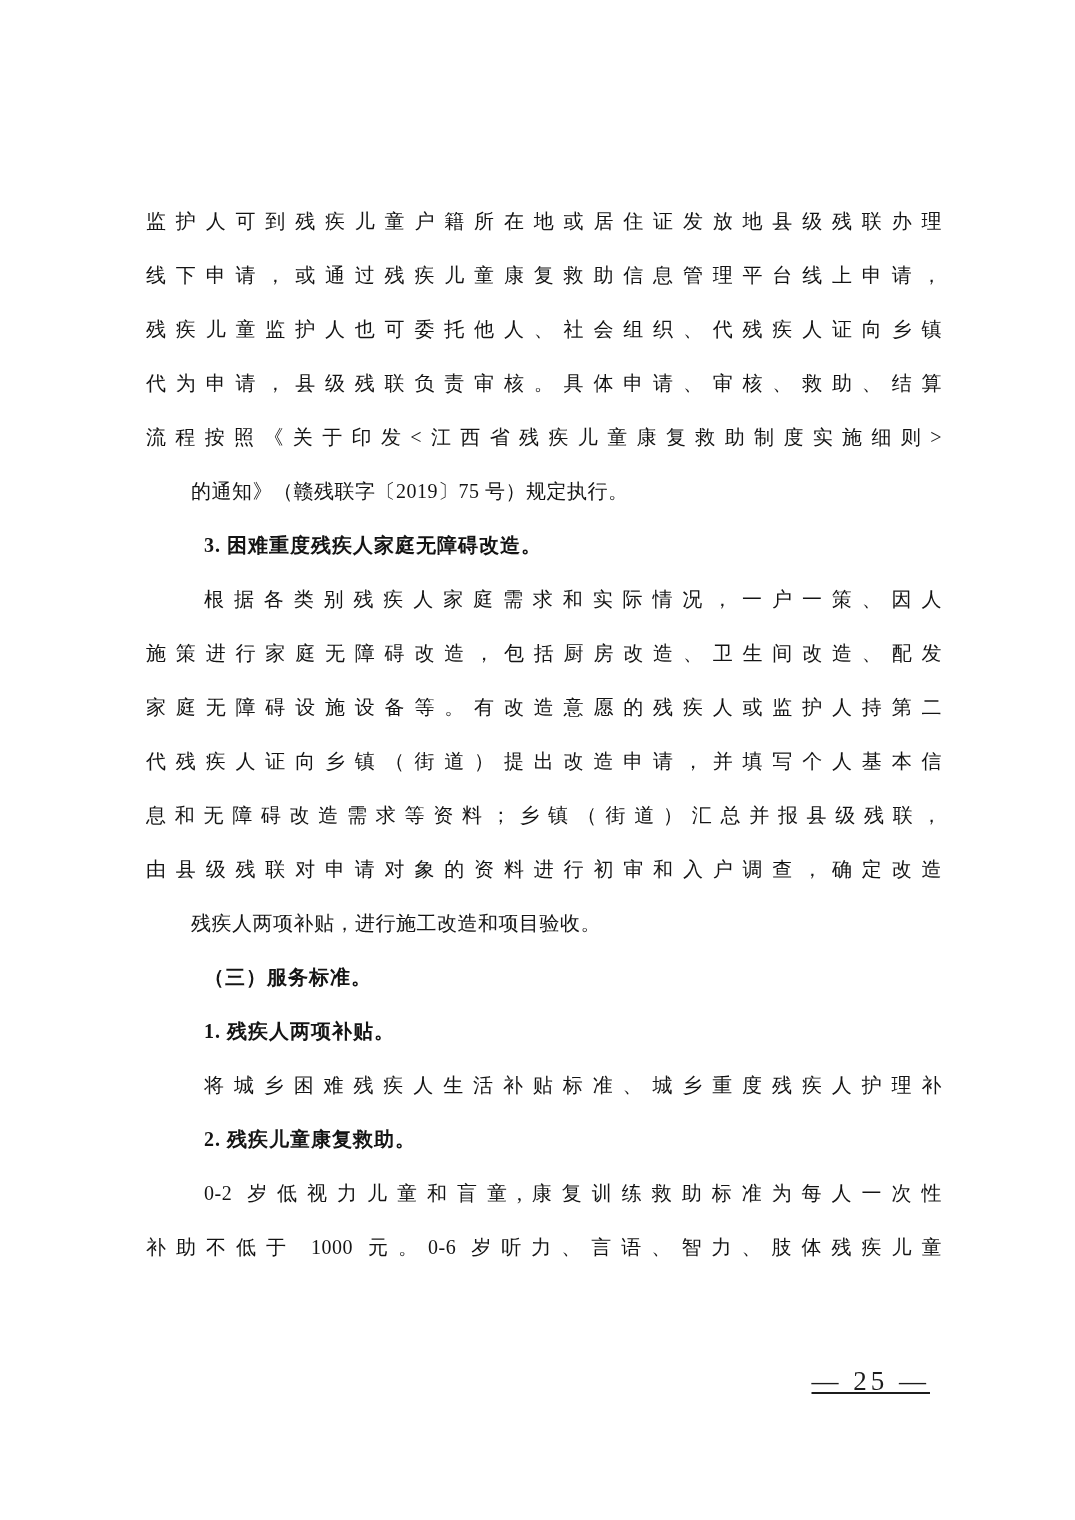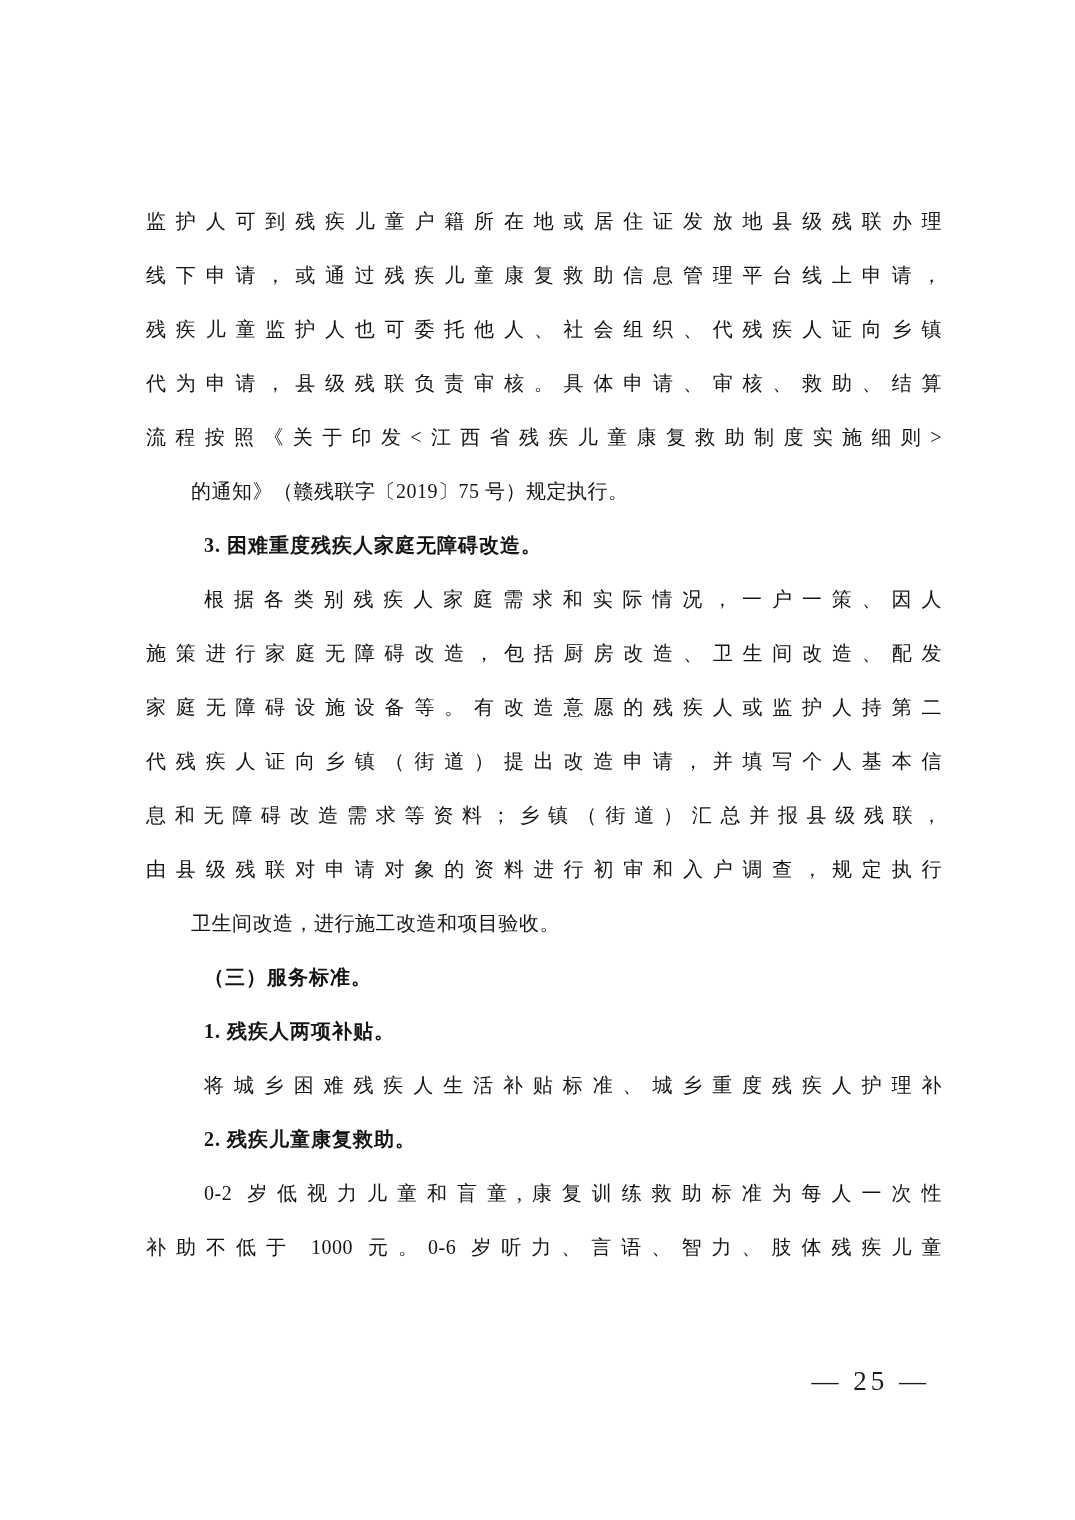--- a/index.html
+++ b/index.html
@@ -51,42 +51,43 @@
     position: absolute;
     left: 140px;
     top: 1366px;
     width: 796px;
     text-align: right;
     padding-right: 6px;
     box-sizing: border-box;
     font-size: 27px;
     letter-spacing: 4px;
     color: #1c1c1c;
+    text-decoration: underline;
   }
 </style>
 </head>
 <body>
 
 <div class="page">
 
   <div class="text-block">
     <div class="ln">监护人可到残疾儿童户籍所在地或居住证发放地县级残联办理</div>
     <div class="ln">线下申请，或通过残疾儿童康复救助信息管理平台线上申请，</div>
     <div class="ln">残疾儿童监护人也可委托他人、社会组织、代残疾人证向乡镇</div>
     <div class="ln">代为申请，县级残联负责审核。具体申请、审核、救助、结算</div>
     <div class="ln">流程按照《关于印发&lt;江西省残疾儿童康复救助制度实施细则&gt;</div>
     <div class="ln ln-end">的通知》（赣残联字〔2019〕75 号）规定执行。</div>
     <div class="ln ln-head">3. 困难重度残疾人家庭无障碍改造。</div>
     <div class="ln ln-ind">根据各类别残疾人家庭需求和实际情况，一户一策、因人</div>
     <div class="ln">施策进行家庭无障碍改造，包括厨房改造、卫生间改造、配发</div>
     <div class="ln">家庭无障碍设施设备等。有改造意愿的残疾人或监护人持第二</div>
     <div class="ln">代残疾人证向乡镇（街道）提出改造申请，并填写个人基本信</div>
     <div class="ln">息和无障碍改造需求等资料；乡镇（街道）汇总并报县级残联，</div>
-    <div class="ln">由县级残联对申请对象的资料进行初审和入户调查，规定执行</div>
-    <div class="ln ln-end">卫生间改造，进行施工改造和项目验收。</div>
+    <div class="ln">由县级残联对申请对象的资料进行初审和入户调查，确定改造</div>
+    <div class="ln ln-end">残疾人两项补贴，进行施工改造和项目验收。</div>
     <div class="ln ln-head">（三）服务标准。</div>
     <div class="ln ln-head">1. 残疾人两项补贴。</div>
     <div class="ln ln-ind">将城乡困难残疾人生活补贴标准、城乡重度残疾人护理补</div>
     <div class="ln ln-head">2. 残疾儿童康复救助。</div>
     <div class="ln ln-ind">0-2 岁低视力儿童和盲童,康复训练救助标准为每人一次性</div>
     <div class="ln">补助不低于 1000 元。0-6 岁听力、言语、智力、肢体残疾儿童</div>
   </div>
 
   <div class="page-footer">
     <span>— 25 —</span>

